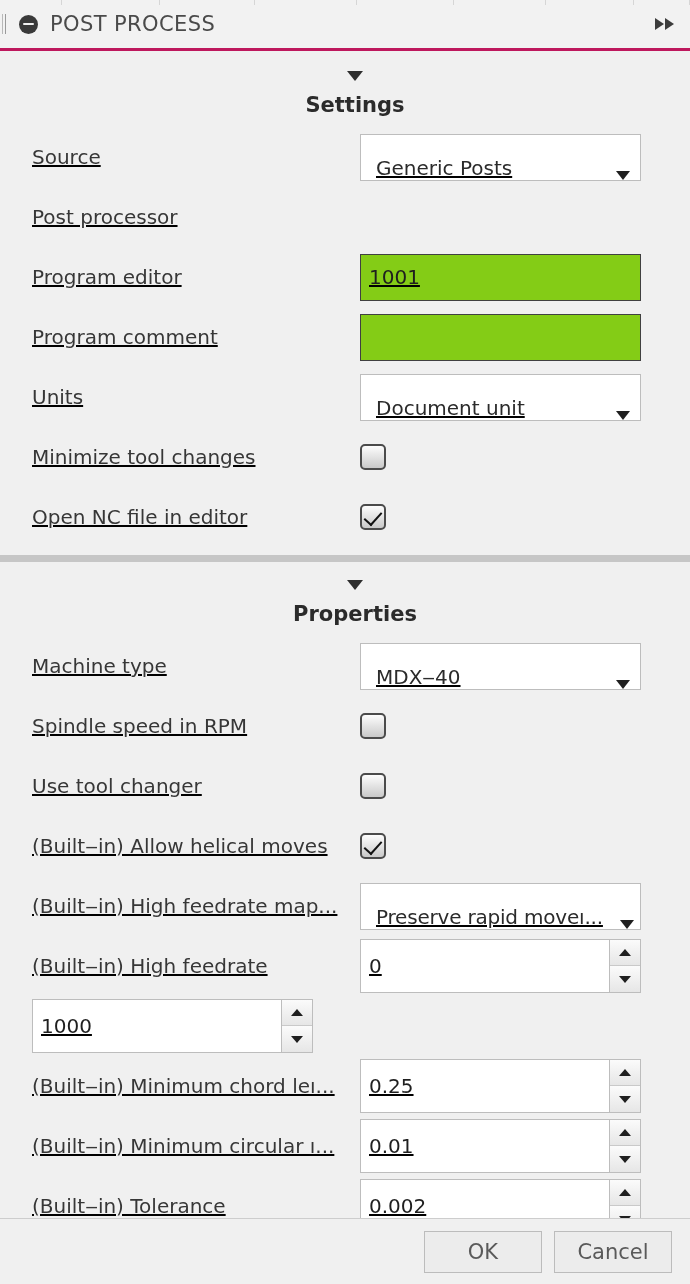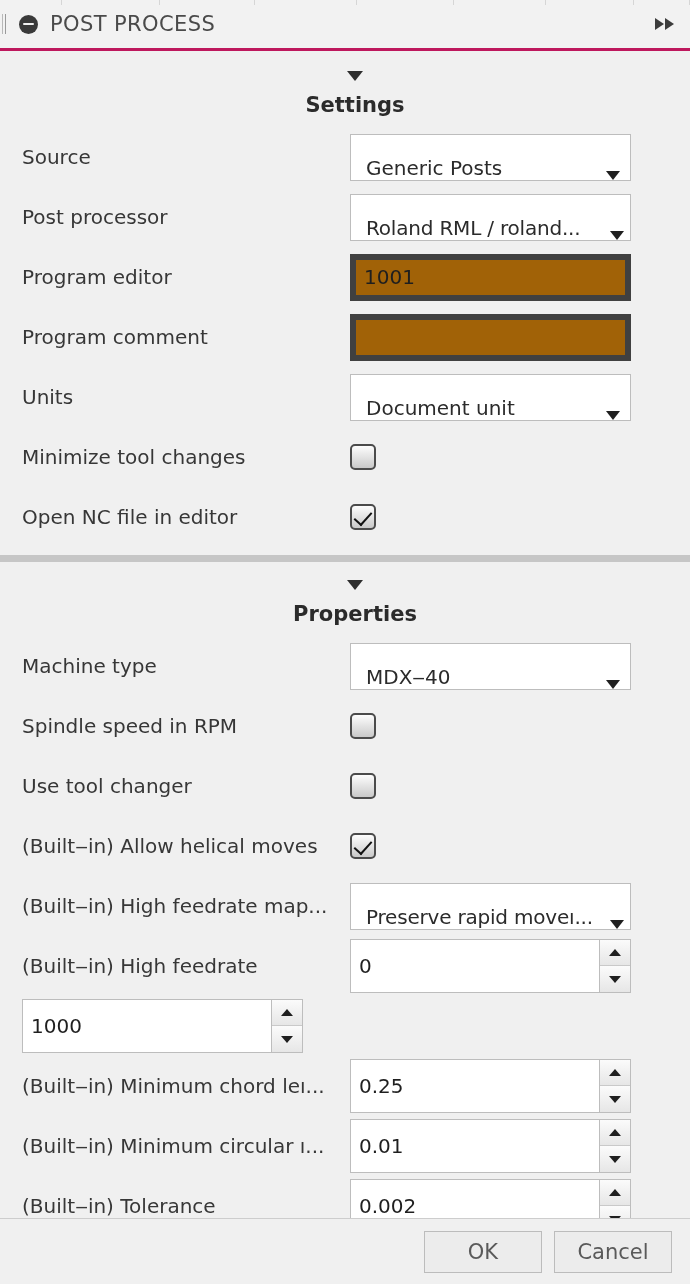--- a/index.html
+++ b/index.html
@@ -132,21 +132,22 @@
   .sep {
     height: 7px;
     background: #c6c6c6;
     margin: 8px 0 6px 0;
   }
 
   .row {
     display: flex;
     align-items: center;
     height: 60px;
-    padding-left: 22px;
+    padding-left: 32px;
+    text-decoration: underline;
   }
 
   .label {
     font-size: 20px;
     color: #373737;
     white-space: nowrap;
     flex: 0 0 auto;
     width: 328px;
     overflow: hidden;
   }
@@ -179,22 +180,22 @@
     flex: 0 0 auto;
     margin-left: 4px;
   }
   .combo.tight { padding-right: 6px; }
   .combo.tight .val { letter-spacing: -0.2px; }
 
   
   .textbox {
     width: 281px;
     height: 47px;
-    background: #a16207;
-    border: 6px solid #404040;
+    background: #84cc16;
+    border: 1px solid #404040;
     display: flex;
     align-items: center;
     padding: 0 8px 0 8px;
   }
   .textbox .val {
     font-size: 20px;
     color: #1f1f1f;
     white-space: nowrap;
     overflow: hidden;
   }
@@ -339,26 +340,20 @@
       <div class="control">
         <div class="combo">
           <span class="val">Generic Posts</span>
           <span class="arrow"></span>
         </div>
       </div>
     </div>
 
     <div class="row">
       <div class="label">Post processor</div>
-      <div class="control">
-        <div class="combo tight">
-          <span class="val">Roland RML / roland...</span>
-          <span class="arrow"></span>
-        </div>
-      </div>
     </div>
 
     <div class="row">
       <div class="label">Program editor</div>
       <div class="control">
         <div class="textbox">
           <span class="val">1001</span>
         </div>
       </div>
     </div>

